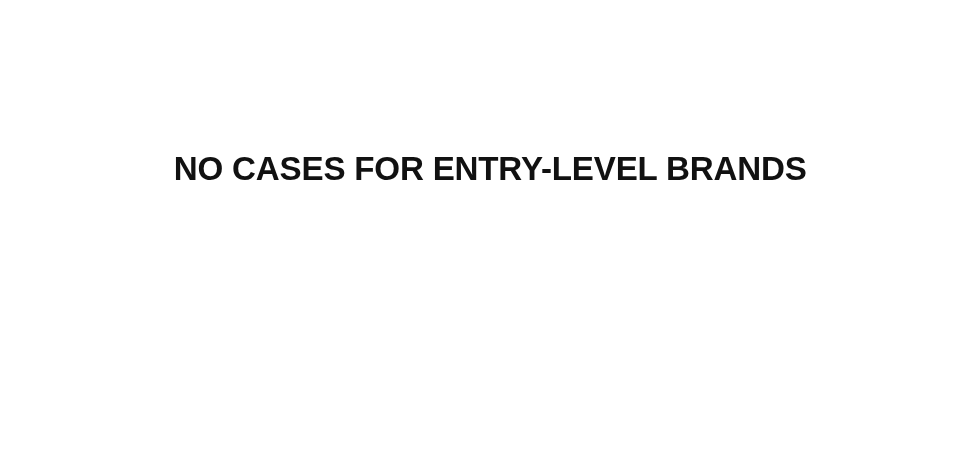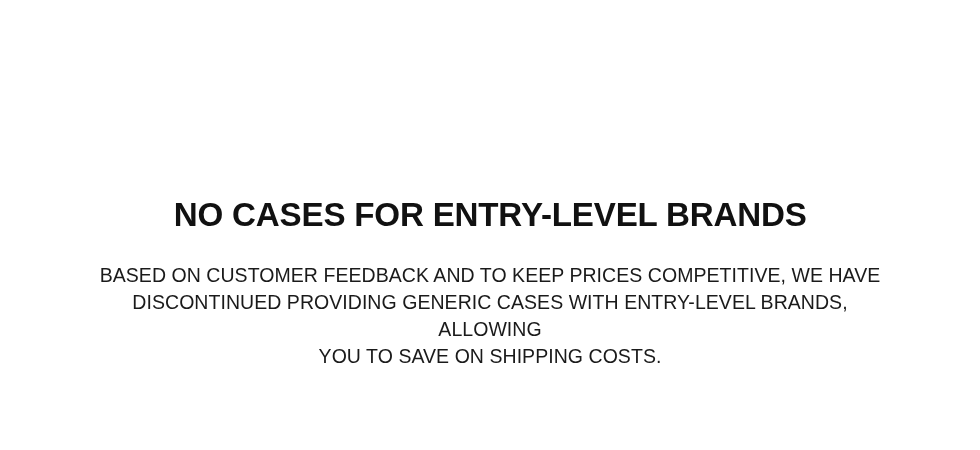--- a/index.html
+++ b/index.html
@@ -16,21 +16,21 @@
   }
 
   .promo-banner {
     width: 980px;
     height: 416px;
     box-sizing: border-box;
     background: #ffffff;
     display: flex;
     flex-direction: column;
     align-items: center;
-    justify-content: center;
+    justify-content: space-between;
     padding-top: 150px;
   }
 
   .promo-heading {
     margin: 0;
     font-family: "Liberation Sans", sans-serif;
     font-size: 32.5px;
     font-weight: 700;
     line-height: 1.18;
     letter-spacing: -0.2px;
@@ -60,19 +60,14 @@
     display: block;
   }
 </style>
 </head>
 <body>
 
 <div class="promo-banner">
 
   <h1 class="promo-heading">NO CASES FOR ENTRY-LEVEL BRANDS</h1>
 
-  <p class="promo-body">
-    <span class="body-line">BASED ON CUSTOMER FEEDBACK AND TO KEEP PRICES COMPETITIVE, WE HAVE</span>
-    <span class="body-line">DISCONTINUED PROVIDING GENERIC CASES WITH ENTRY-LEVEL BRANDS, ALLOWING</span>
-    <span class="body-line">YOU TO SAVE ON SHIPPING COSTS.</span>
-  </p>
 
 </div>
 
 </body></html>

